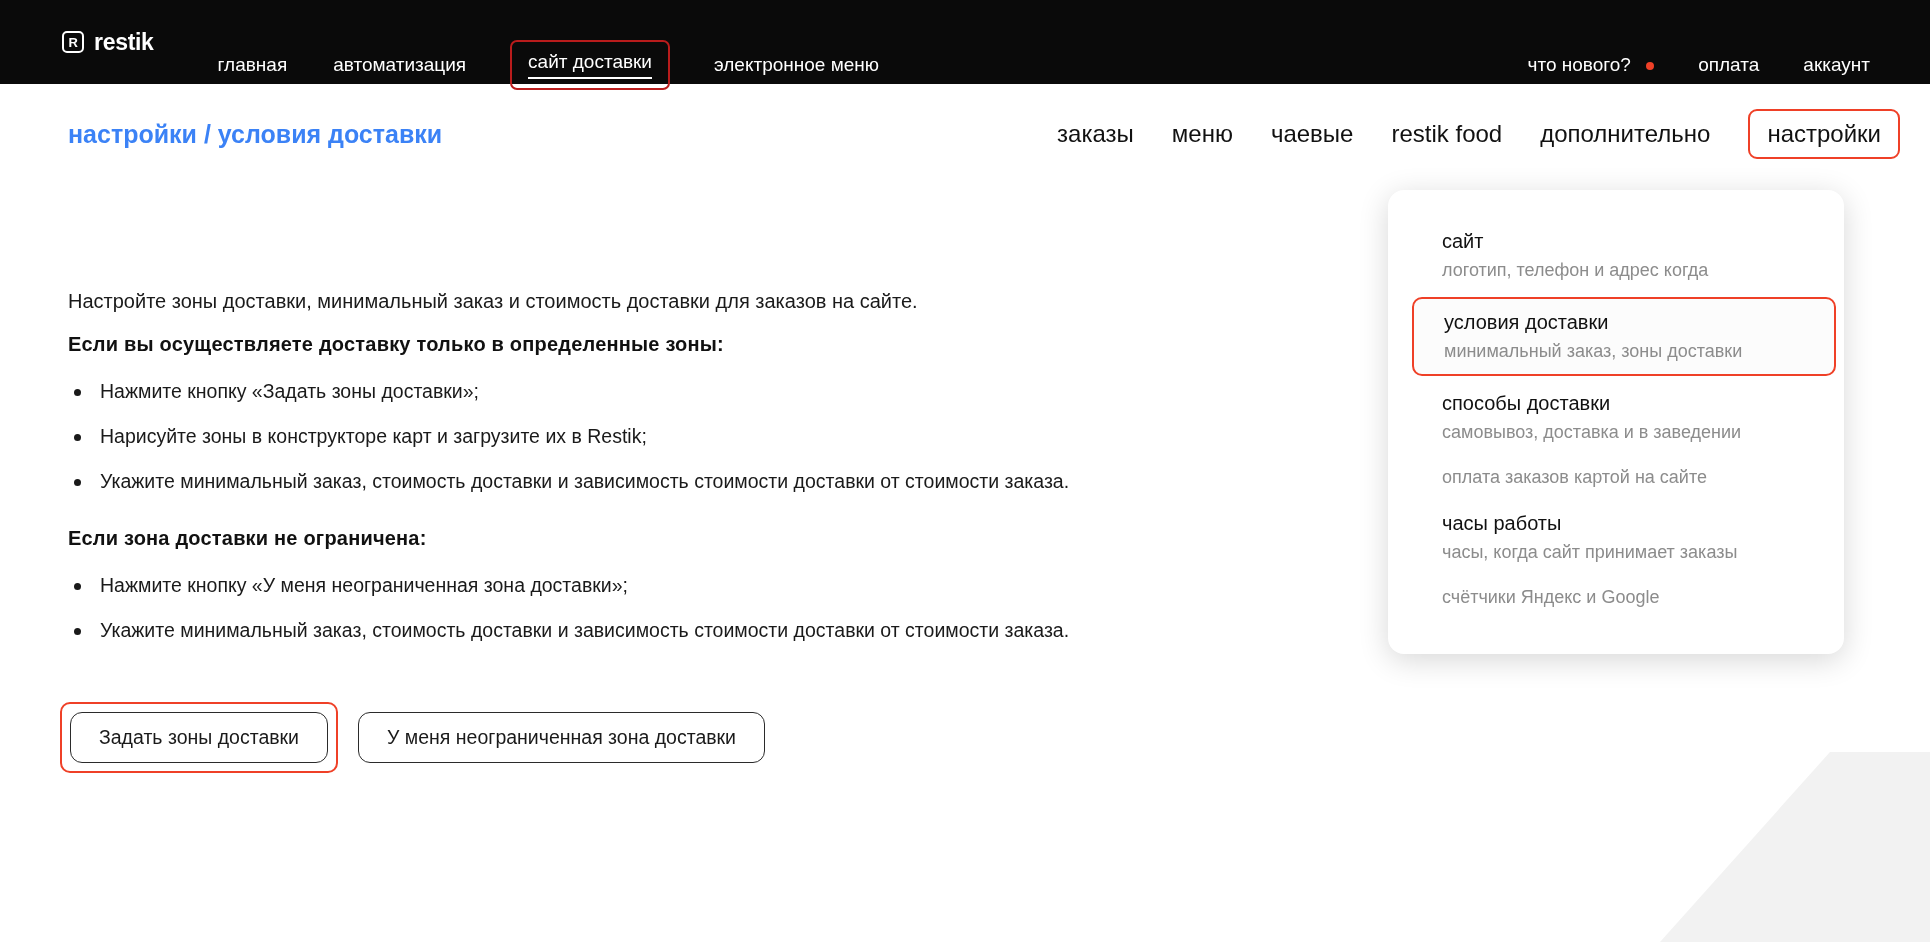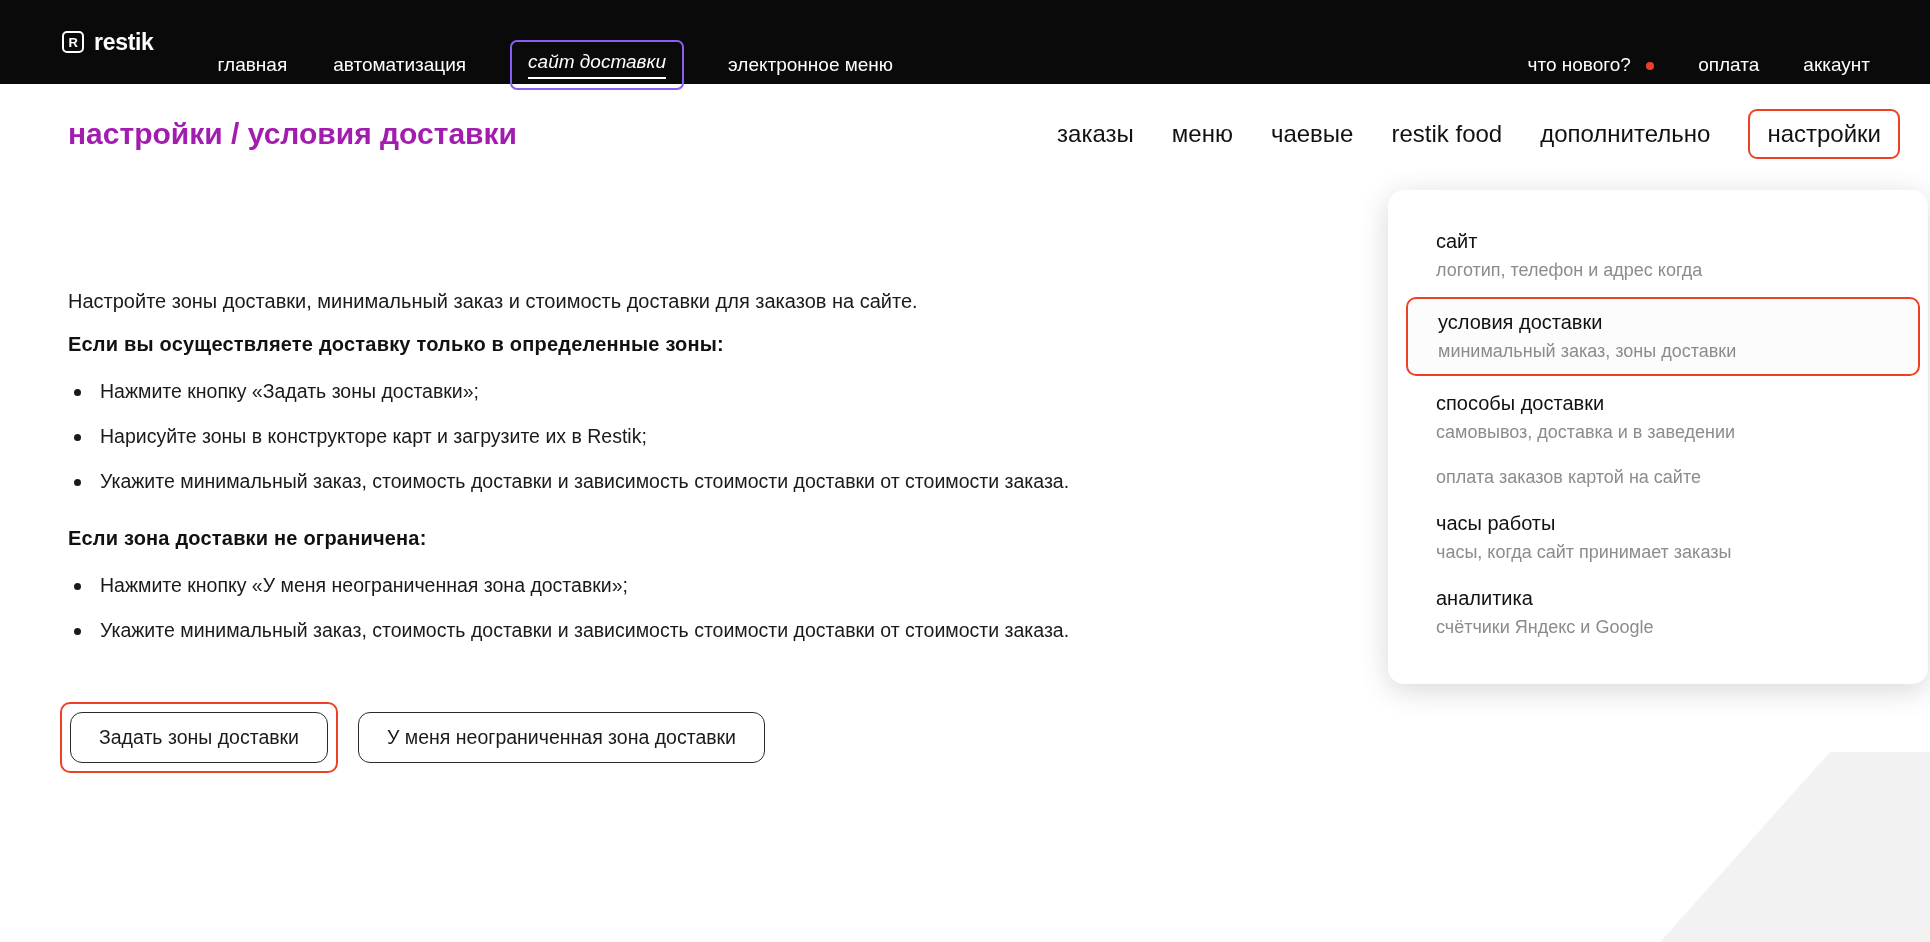--- a/index.html
+++ b/index.html
@@ -54,25 +54,24 @@
   }
   .topnav-link {
     color: #ffffff;
     font-size: 19px;
     text-decoration: none;
     white-space: nowrap;
     padding: 4px 2px;
     margin-top: 46px;
   }
   .topnav-link.boxed {
-    border: 2px solid #8b5cf6;
+    border: 2px solid #b91c1c;
     border-radius: 7px;
     padding: 9px 16px;
     position: relative;
-    font-style: italic;
   }
   .topnav-link.boxed .underline {
     display: block;
     height: 2px;
     background: #ffffff;
     margin-top: 4px;
   }
   .topnav-right {
     margin-left: auto;
     display: flex;
@@ -92,23 +91,23 @@
 
   
   .page-header {
     display: flex;
     align-items: center;
     padding: 0 40px 0 68px;
     height: 100px;
     position: relative;
   }
   .page-title {
-    font-size: 30px;
+    font-size: 25px;
     font-weight: bold;
-    color: #a21caf;
+    color: #3b82f6;
   }
   .section-tabs {
     margin-left: auto;
     display: flex;
     align-items: center;
     gap: 38px;
   }
   .section-tab {
     font-size: 24px;
     color: #111111;
@@ -184,25 +183,25 @@
     border-radius: 10px;
     padding: 8px;
     margin-left: -8px;
   }
 
   
   .dropdown {
     position: absolute;
     top: 190px;
     left: 1388px;
-    width: 540px;
+    width: 456px;
     background: #ffffff;
     border-radius: 16px;
     box-shadow: 0 6px 30px rgba(0,0,0,0.16);
-    padding: 28px 0 34px 10px;
+    padding: 28px 0 34px 16px;
   }
   .dd-item {
     padding: 12px 38px 12px 38px;
     cursor: pointer;
   }
   .dd-item .dd-title {
     font-size: 20px;
     color: #111111;
     font-weight: 500;
     margin-bottom: 7px;
@@ -311,21 +310,20 @@
     <div class="dd-sub">самовывоз, доставка и в заведении</div>
   </div>
   <div class="dd-item">
     <div class="dd-sub">оплата заказов картой на сайте</div>
   </div>
   <div class="dd-item">
     <div class="dd-title">часы работы</div>
     <div class="dd-sub">часы, когда сайт принимает заказы</div>
   </div>
   <div class="dd-item">
-    <div class="dd-title">аналитика</div>
     <div class="dd-sub">счётчики Яндекс и Google</div>
   </div>
 </div>
 
 <div class="watermark">
   <svg width="420" height="190" viewBox="0 0 420 190" xmlns="http://www.w3.org/2000/svg">
     <polygon points="320,0 420,0 420,190 150,190" fill="#f2f2f2"></polygon>
   </svg>
 </div>
 

